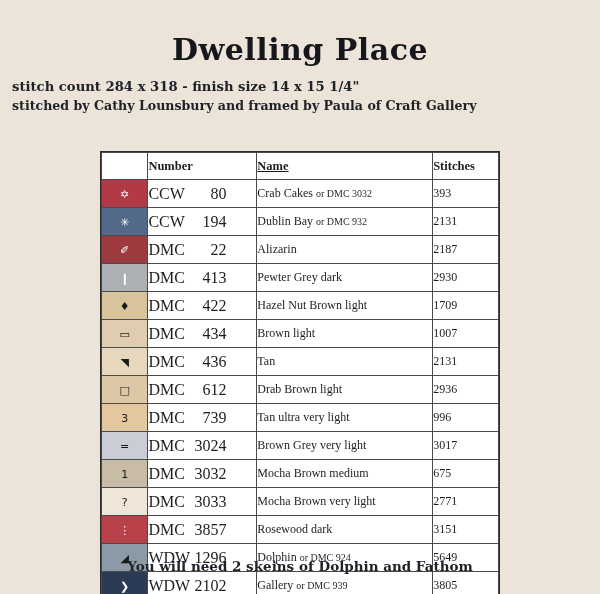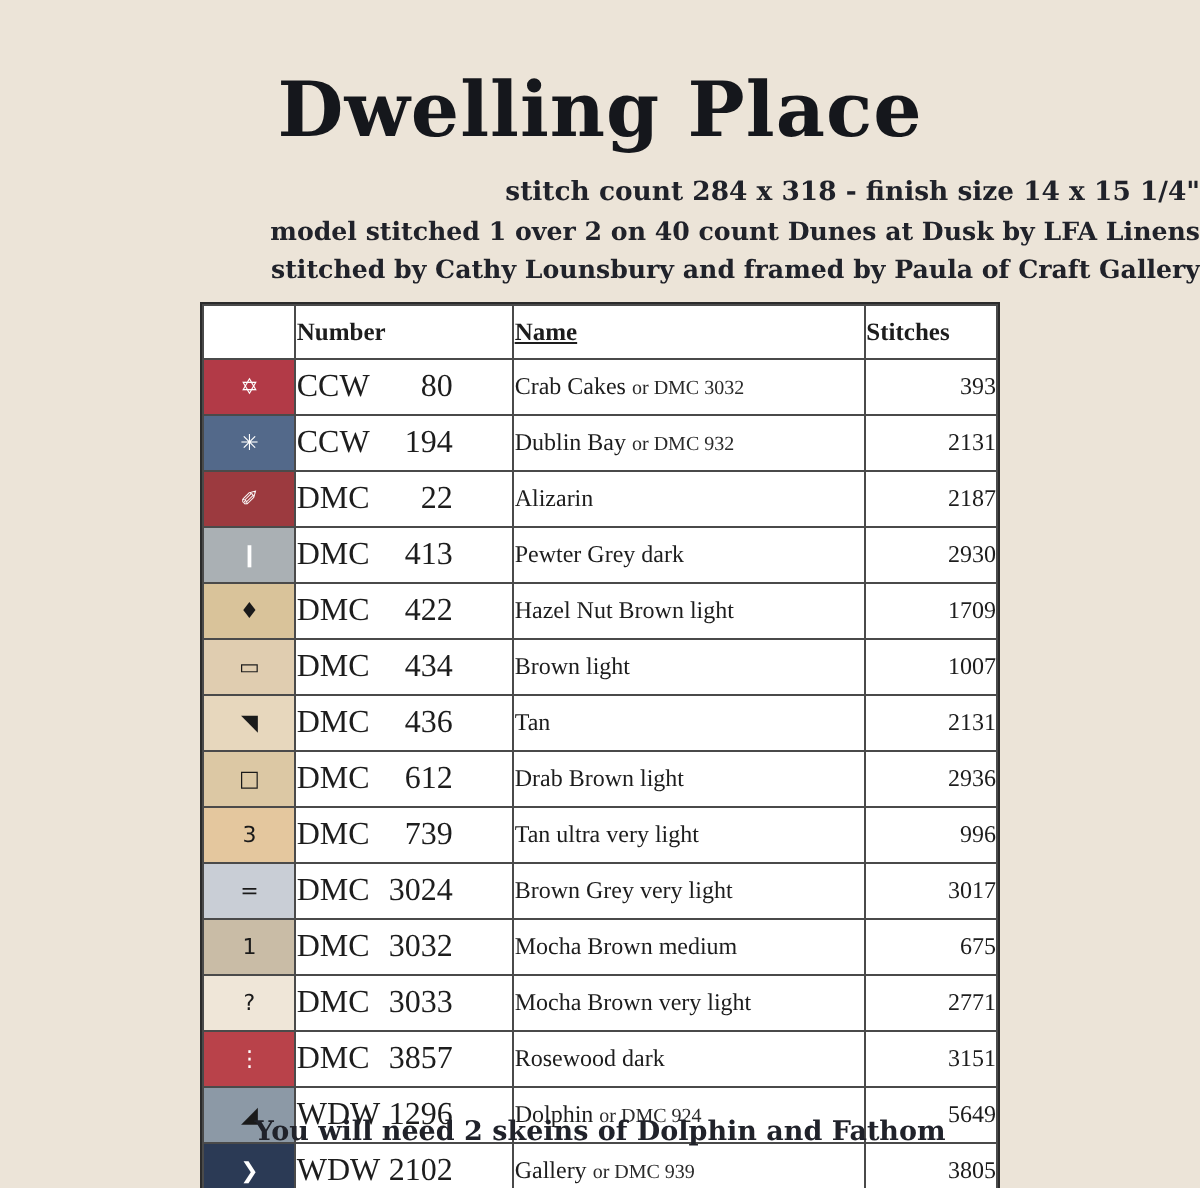--- a/index.html
+++ b/index.html
@@ -18,29 +18,30 @@
     width: 600px;
     height: 594px;
     position: relative;
     box-sizing: border-box;
     padding: 0;
   }
   .title {
     text-align: center;
     font-family: "DejaVu Serif", serif;
     font-weight: bold;
-    font-size: 38px;
+    font-size: 30px;
     letter-spacing: 0.5px;
     margin: 0;
     padding-top: 32px;
     color: #15171c;
   }
   .subtitle-block {
-    text-align: right;
+    text-align: left;
     margin-top: 10px;
+    padding-left: 12px;
   }
   .subtitle-line {
     font-family: "DejaVu Serif", serif;
     font-weight: bold;
     font-size: 13.2px;
     line-height: 19px;
     color: #20222a;
     white-space: nowrap;
   }
   .sub-small {
@@ -98,21 +99,20 @@
   .num { display: inline-block; width: 40px; text-align: right; }
   td.name {
     padding-left: 8px;
     font-size: 12px;
   }
   td.name .alt {
     font-size: 10px;
     color: #2a2a2a;
   }
   td.stitches {
-    text-align: right;
     padding-right: 8px;
     font-size: 12px;
   }
   .footer {
     position: absolute;
     left: 0;
     right: 0;
     top: 558px;
     text-align: center;
     font-family: "DejaVu Serif", serif;
@@ -123,21 +123,20 @@
 </style>
 </head>
 <body>
 
 <div class="page">
 
   <div class="title">Dwelling Place</div>
 
   <div class="subtitle-block">
     <div class="subtitle-line">stitch count 284 x 318 - finish size 14 x 15 1/4"</div>
-    <div class="subtitle-line sub-small">model stitched 1 over 2 on 40 count Dunes at Dusk by LFA Linens</div>
     <div class="subtitle-line sub-small">stitched by Cathy Lounsbury and framed by Paula of Craft Gallery</div>
   </div>
 
   <div class="table-wrap">
     <table class="floss">
       <thead>
         <tr>
           <th class="h-swatch"></th>
           <th class="h-number">Number</th>
           <th class="h-name">Name</th>

